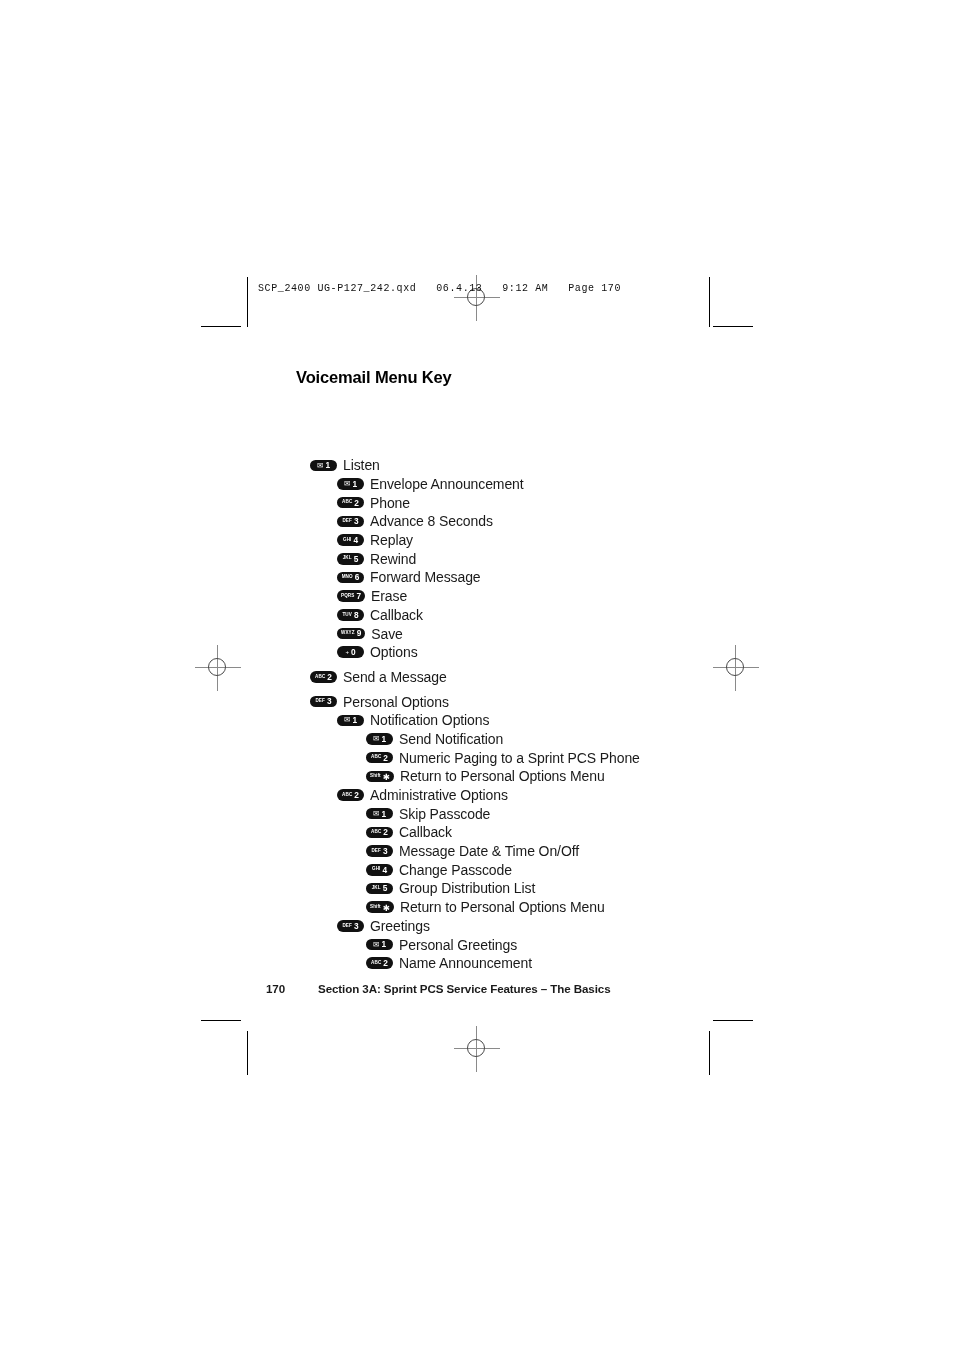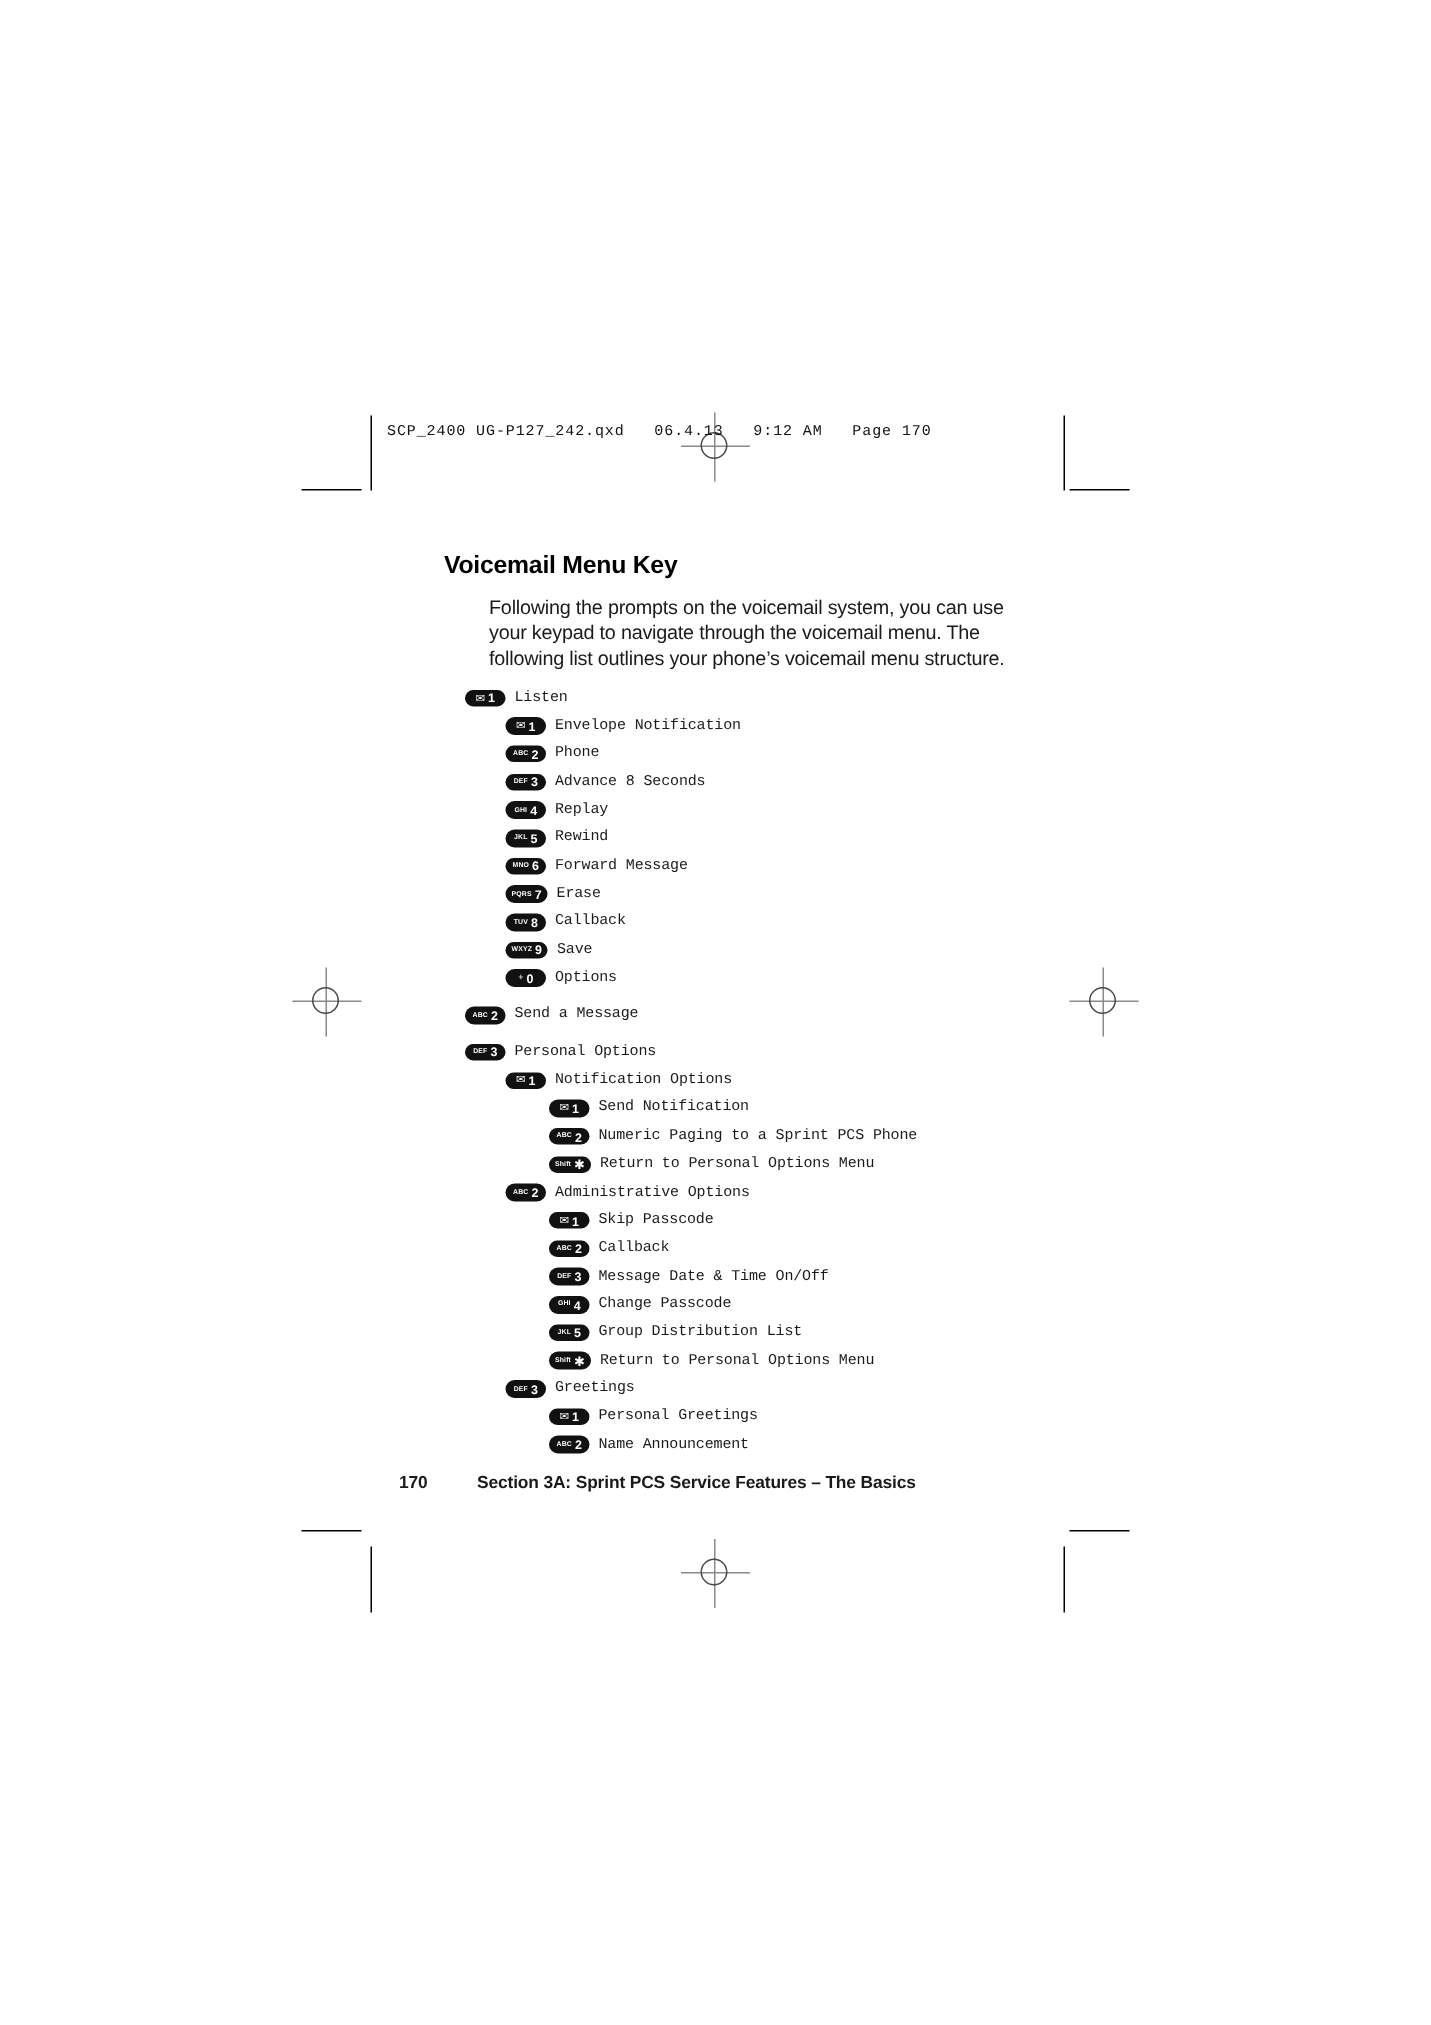--- a/index.html
+++ b/index.html
@@ -107,25 +107,24 @@
     align-items: center;
     height: 18.7px;
     white-space: nowrap;
   }
   .menu-row.lvl-1 { margin-left: 0px; }
   .menu-row.lvl-2 { margin-left: 27px; }
   .menu-row.lvl-3 { margin-left: 56px; }
   .menu-row.gap-top { margin-top: 6px; }
 
   .row-label {
-    font-size: 10px;
+    font-size: 14px;
     letter-spacing: -0.1px;
     color: #1a1a1a;
     margin-left: 6px;
-    font-family: Liberation Mono, monospace;
   }
 
   
   .key {
     display: inline-flex;
     align-items: center;
     justify-content: center;
     gap: 2px;
     background: #111111;
     color: #ffffff;
@@ -210,36 +209,35 @@
     <div class="hline"></div>
     <div class="ring"></div>
 </div>
 
 <div class="file-header">SCP_2400 UG-P127_242.qxd   06.4.13   9:12 AM   Page 170</div>
 
 <div class="page">
 
   <h1 class="title">Voicemail Menu Key</h1>
 
-  <p class="intro">Following the prompts on the voicemail system, you can use your keypad to navigate through the voicemail menu. The following list outlines your phone’s voicemail menu structure.</p>
 
   <div class="menu-list">
       <div class="menu-row lvl-1">
         <span class="key">
           <span class="env">✉</span>
           <span class="digit">1</span>
         </span>
         <span class="row-label">Listen</span>
       </div>
       <div class="menu-row lvl-2">
         <span class="key">
           <span class="env">✉</span>
           <span class="digit">1</span>
         </span>
-        <span class="row-label">Envelope Notification</span>
+        <span class="row-label">Envelope Announcement</span>
       </div>
       <div class="menu-row lvl-2">
         <span class="key">
           <span class="alpha">ABC</span>
           <span class="digit">2</span>
         </span>
         <span class="row-label">Phone</span>
       </div>
       <div class="menu-row lvl-2">
         <span class="key">

